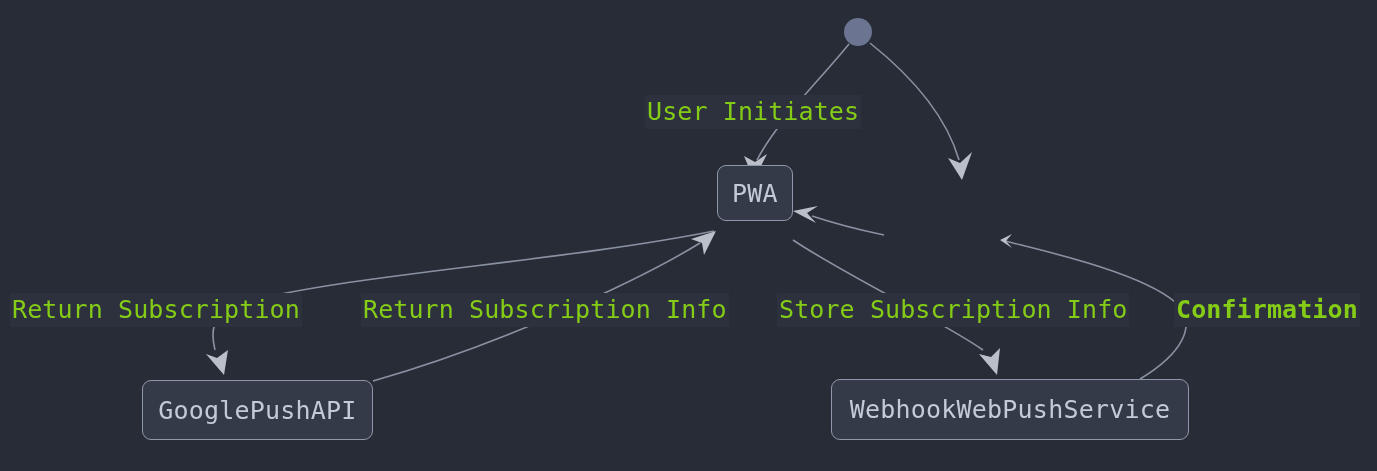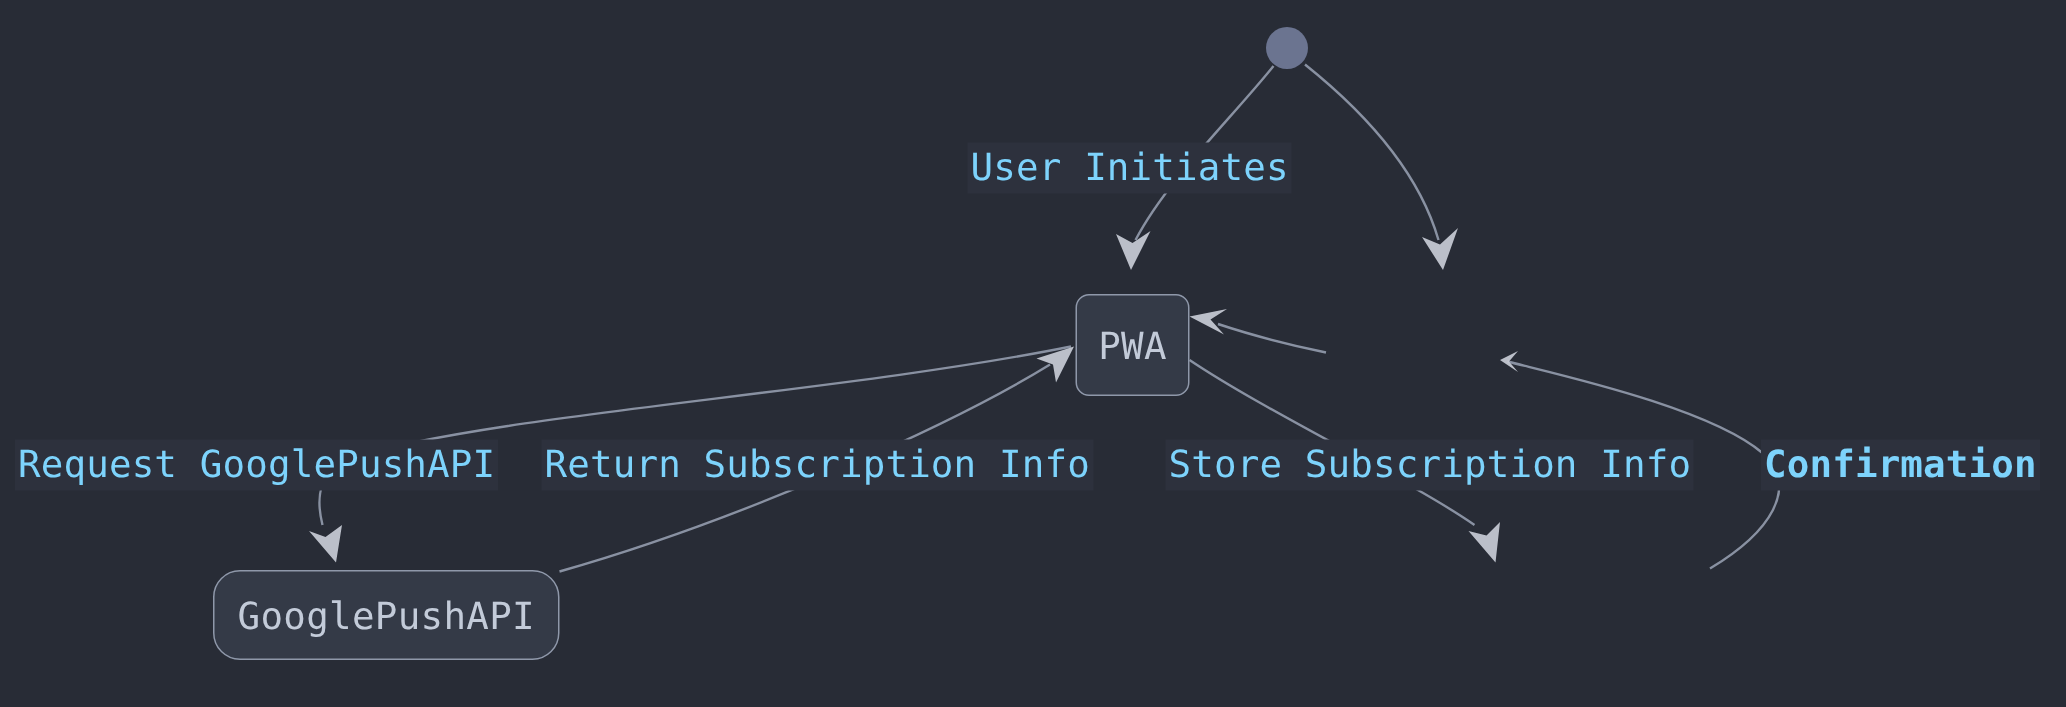--- a/index.html
+++ b/index.html
@@ -47,21 +47,21 @@
     white-space: nowrap;
   }
   .start-node {
     position: absolute;
     border-radius: 50%;
     background: #6b7490;
   }
   .edge-label {
     position: absolute;
     background: #2d313d;
-    color: #7dd3fc;
+    color: #84cc16;
     font-size: 25px;
     line-height: 1.28;
     white-space: nowrap;
     padding: 1px 2px;
     letter-spacing: 0.1px;
   }
 </style>
 </head>
 <body>
 
@@ -86,33 +86,36 @@
 
     <path class="edge-path" d="M 1140,379 C 1180,355 1200,325 1175,302 C 1140,272 1040,250 1005,241"></path>
     <polygon class="arrow-head" points="1000,240 1012,248 1006,241 1012,234"></polygon>
 
     <path class="edge-path" d="M 884,235 C 860,230 830,222 812,216"></path>
     <polygon class="arrow-head" points="793,211 818,206 807,213 816,223"></polygon>
   </svg>
 
   <div class="start-node" style="left:844px; top:18px; width:28px; height:28px;"></div>
 
-  <div class="node" style="left:717px; top:196px; width:76px; height:68px;">
+  <div class="node" style="left:717px; top:165px; width:76px; height:56px;">
     <span>PWA</span>
   </div>
 
 
-  <div class="node" style="left:142px; top:380px; width:231px; height:60px;border-radius:18px;">
+  <div class="node" style="left:142px; top:380px; width:231px; height:60px;">
     <span>GooglePushAPI</span>
   </div>
 
+  <div class="node" style="left:831px; top:379px; width:358px; height:61px;">
+    <span>WebhookWebPushService</span>
+  </div>
 
   <div class="edge-label" style="left:645px; top:95px;">User Initiates</div>
 
-  <div class="edge-label" style="left:10px; top:293px;">Request GooglePushAPI</div>
+  <div class="edge-label" style="left:10px; top:293px;">Return Subscription</div>
 
   <div class="edge-label" style="left:361px; top:293px;">Return Subscription Info</div>
 
   <div class="edge-label" style="left:777px; top:293px;">Store Subscription Info</div>
 
   <div class="edge-label" style="left:1174px; top:293px;font-weight:bold;">Confirmation</div>
 
 </div>
 
 </body></html>

